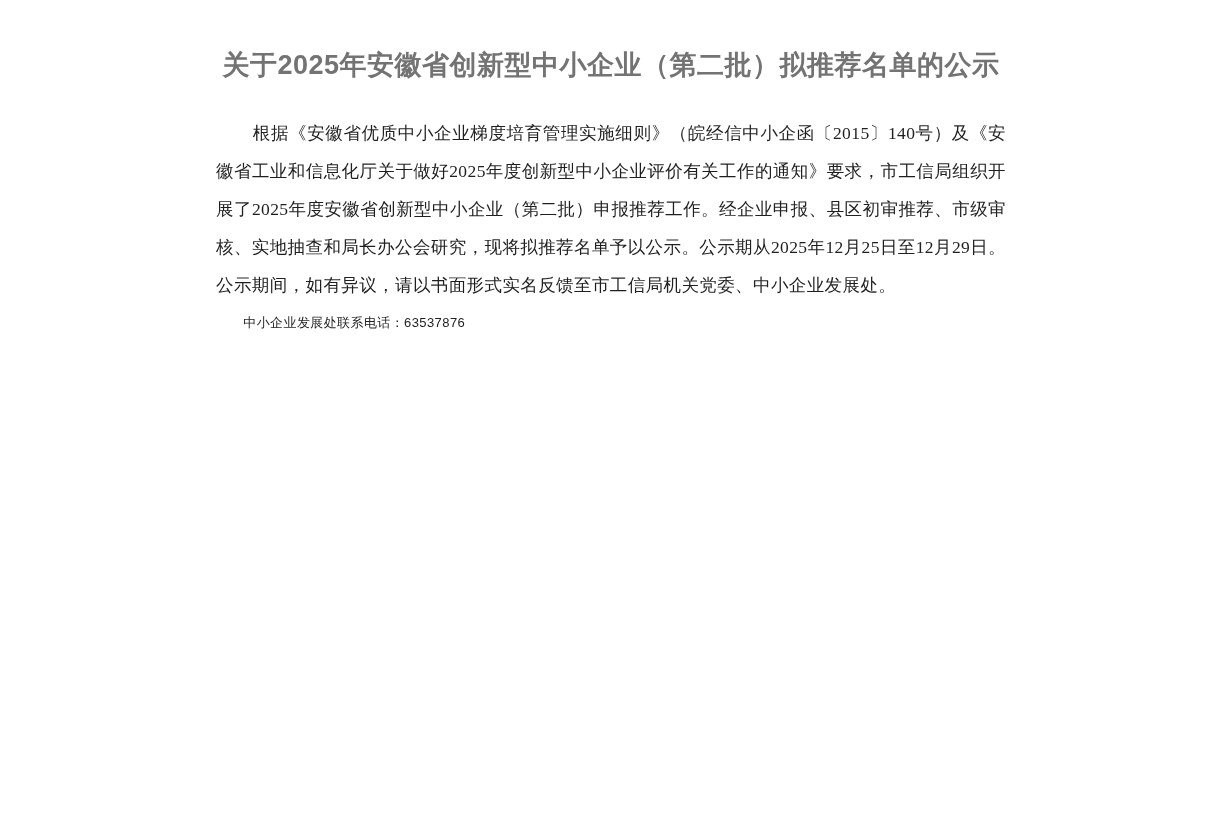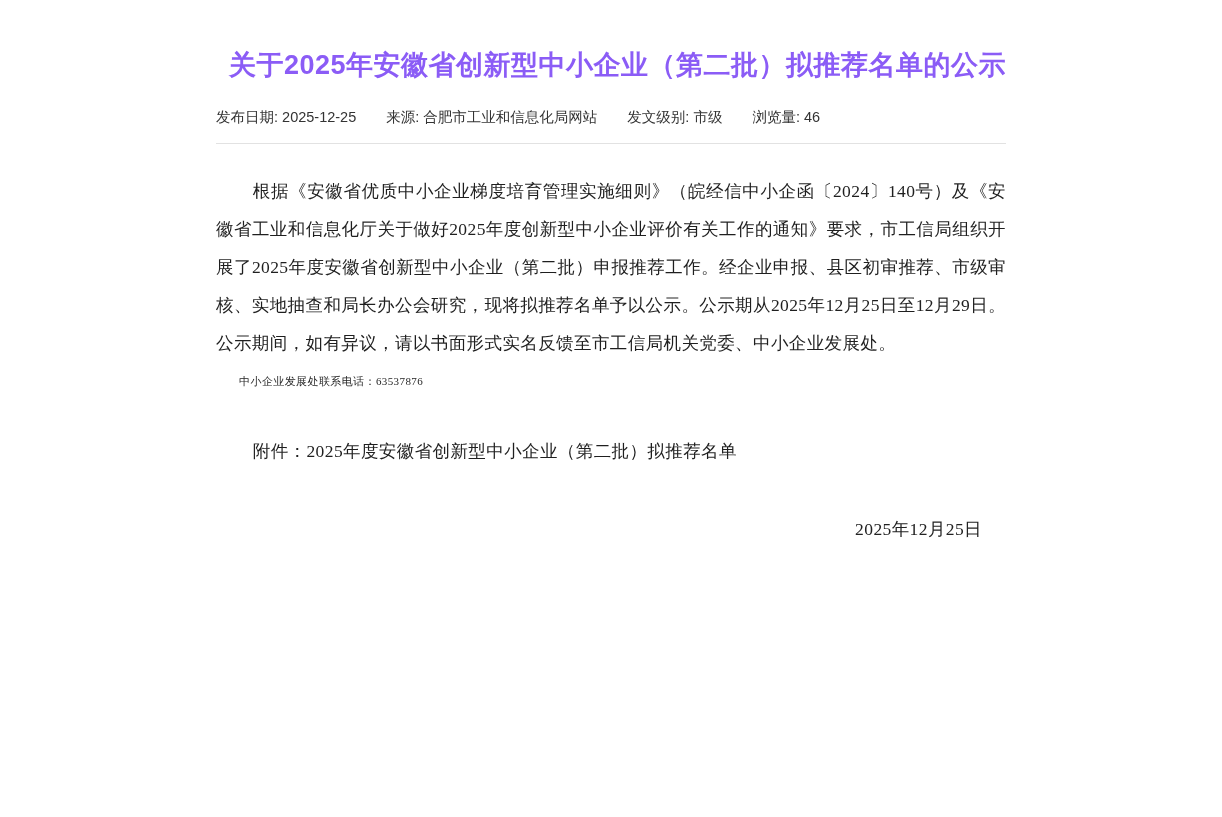--- a/index.html
+++ b/index.html
@@ -25,22 +25,22 @@
     width: 790px;
     margin: 0 auto;
     padding-top: 44px;
     box-sizing: border-box;
   }
   .title {
     font-family: "Liberation Sans", sans-serif;
     font-weight: bold;
     font-size: 27px;
     line-height: 42px;
-    text-align: right;
-    color: #8b5cf6;
+    text-align: center;
+    color: #737373;
     letter-spacing: 0.5px;
     margin: 0 0 6px 0;
   }
   .meta {
     margin-top: 22px;
     text-align: left;
     font-size: 14.5px;
     color: #333333;
     padding-bottom: 16px;
     border-bottom: 1px solid #e2e2e2;
@@ -65,22 +65,22 @@
     text-align: justify;
     letter-spacing: 0.4px;
   }
   .body-text p {
     margin: 0;
   }
   .indent {
     text-indent: 2.1em;
   }
   .phone-line {
-    font-family: Liberation Serif, serif;
-    font-size: 11px;
+    font-family: Liberation Sans, sans-serif;
+    font-size: 13px;
     line-height: 38px;
     text-indent: 2.1em;
     letter-spacing: 0.4px;
   }
   .attach {
     margin-top: 32px;
     font-family: "Liberation Serif", serif;
     font-size: 17.5px;
     line-height: 38px;
     text-indent: 2.1em;
@@ -100,43 +100,23 @@
   }
 </style>
 </head>
 <body>
 
 <div class="page">
   <div class="article">
 
     <h1 class="title">关于2025年安徽省创新型中小企业（第二批）拟推荐名单的公示</h1>
 
-    <div class="meta">
-      <span class="meta-item">
-        <span class="meta-label">发布日期:</span>
-        <span class="meta-value">2025-12-25</span>
-      </span>
-      <span class="meta-item">
-        <span class="meta-label">来源:</span>
-        <span class="meta-value">合肥市工业和信息化局网站</span>
-      </span>
-      <span class="meta-item">
-        <span class="meta-label">发文级别:</span>
-        <span class="meta-value">市级</span>
-      </span>
-      <span class="meta-item">
-        <span class="meta-label">浏览量:</span>
-        <span class="meta-value">46</span>
-      </span>
-    </div>
 
     <div class="body-text">
-      <p class="indent">根据《安徽省优质中小企业梯度培育管理实施细则》（皖经信中小企函〔2024〕140号）及《安徽省工业和信息化厅关于做好2025年度创新型中小企业评价有关工作的通知》要求，市工信局组织开展了2025年度安徽省创新型中小企业（第二批）申报推荐工作。经企业申报、县区初审推荐、市级审核、实地抽查和局长办公会研究，现将拟推荐名单予以公示。公示期从2025年12月25日至12月29日。公示期间，如有异议，请以书面形式实名反馈至市工信局机关党委、中小企业发展处。</p>
+      <p class="indent">根据《安徽省优质中小企业梯度培育管理实施细则》（皖经信中小企函〔2015〕140号）及《安徽省工业和信息化厅关于做好2025年度创新型中小企业评价有关工作的通知》要求，市工信局组织开展了2025年度安徽省创新型中小企业（第二批）申报推荐工作。经企业申报、县区初审推荐、市级审核、实地抽查和局长办公会研究，现将拟推荐名单予以公示。公示期从2025年12月25日至12月29日。公示期间，如有异议，请以书面形式实名反馈至市工信局机关党委、中小企业发展处。</p>
       <div class="phone-line">中小企业发展处联系电话：63537876</div>
-      <div class="attach">附件：2025年度安徽省创新型中小企业（第二批）拟推荐名单</div>
     </div>
 
     <div class="signature">
-      <div class="sig-date">2025年12月25日</div>
     </div>
 
   </div>
 </div>
 
 </body></html>

